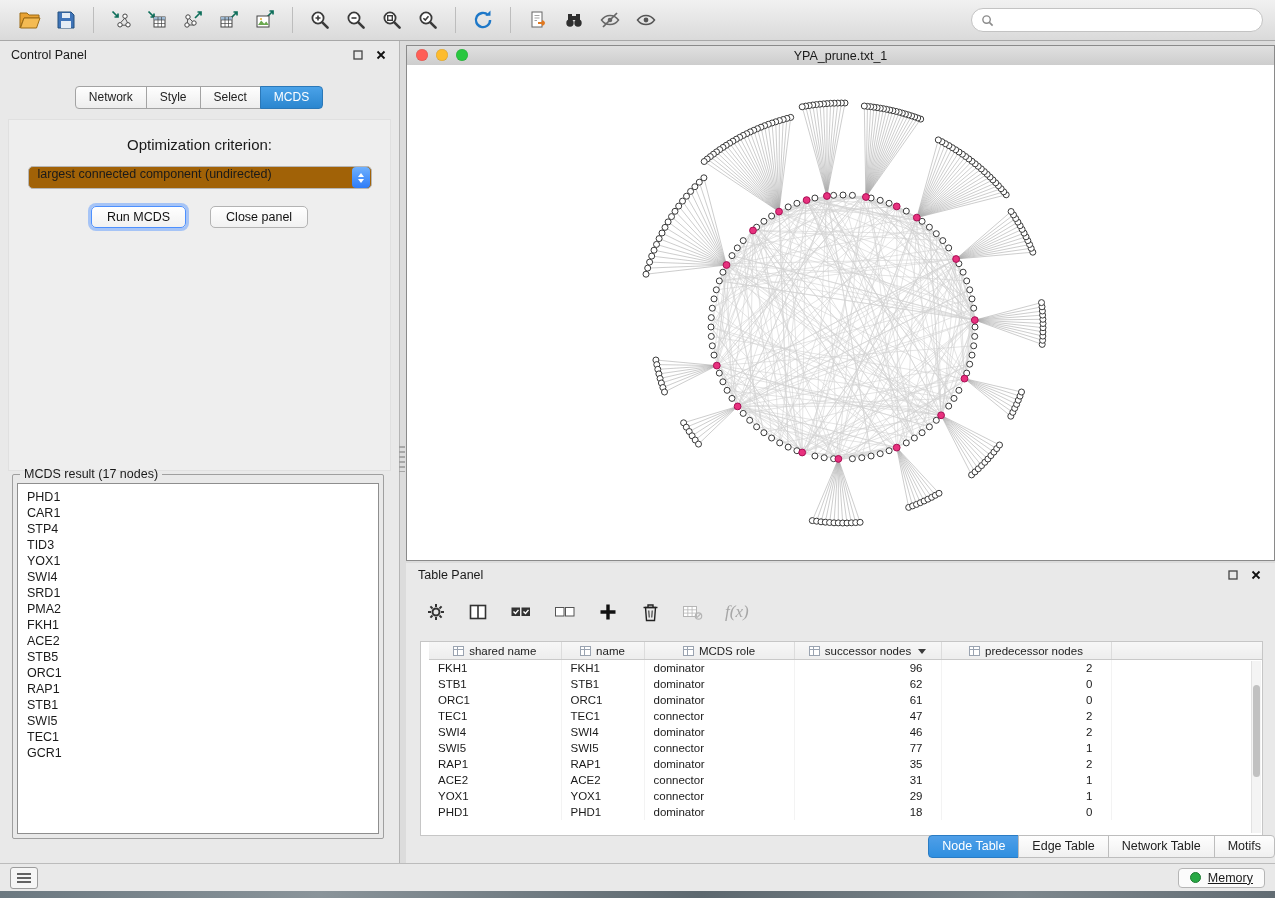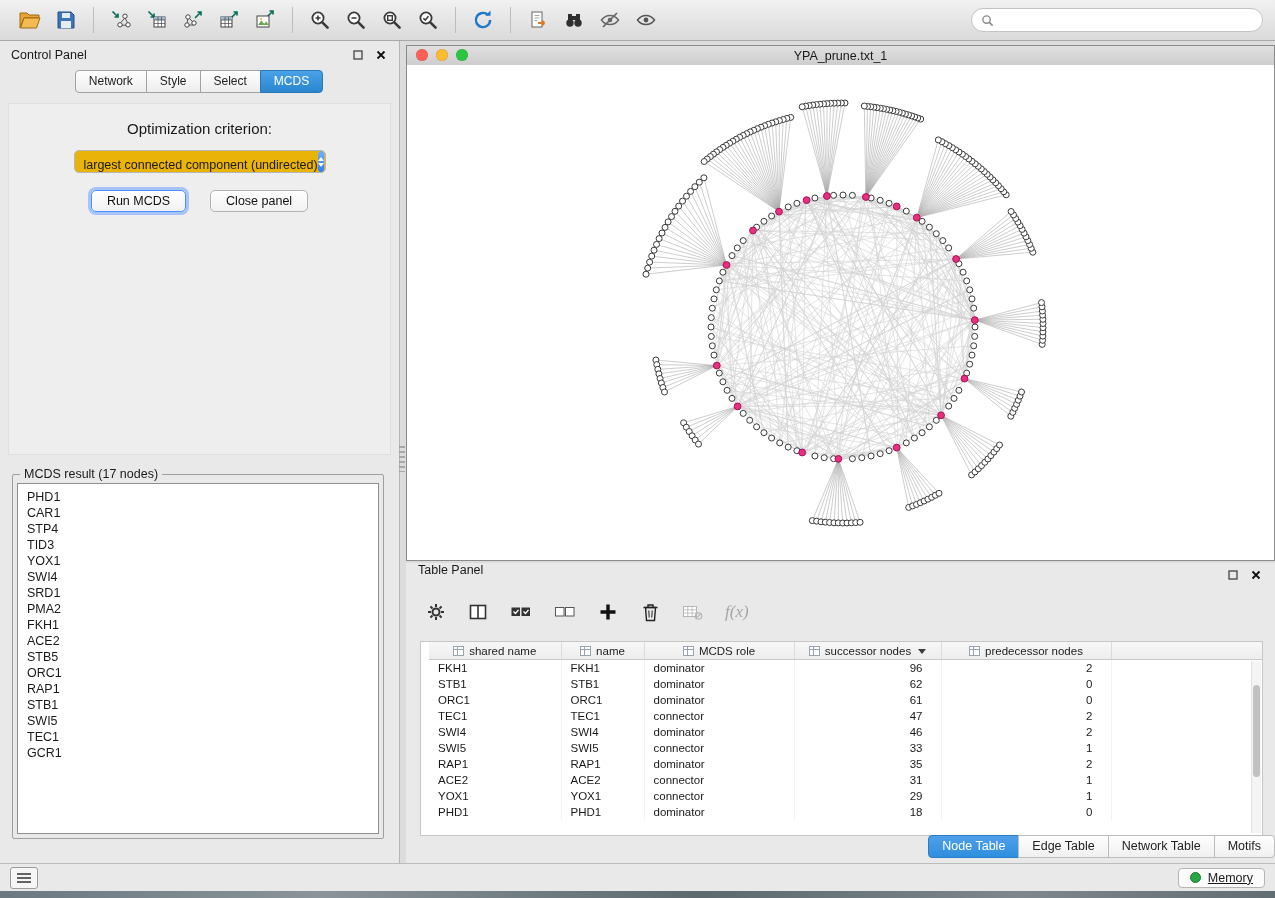--- a/index.html
+++ b/index.html
@@ -15,31 +15,31 @@
   .search-box{margin-left:auto;width:292px;height:24px;background:#fff;border:1px solid #c3c3c3;
               border-radius:13px;display:flex;align-items:center;padding:0 9px;box-sizing:border-box;}
   .search-box input{border:none;outline:none;flex:1;font-size:12px;background:transparent;
                     font-family:"Liberation Sans",sans-serif;margin-left:5px;}
   
   .control-panel{position:absolute;left:0;top:41px;width:400px;height:822px;background:#e9e9e9;
                  border-right:1px solid #b5b5b5;box-sizing:border-box;}
   .cp-header{height:28px;display:flex;align-items:center;padding:0 11px;font-size:12.5px;}
   .panel-icons{margin-left:auto;display:flex;gap:9px;align-items:center;}
   .pi{width:14px;height:14px;display:flex;align-items:center;justify-content:center;}
-  .cp-tabs{display:flex;justify-content:center;margin-top:1px;}
+  .cp-tabs{display:flex;justify-content:center;margin-top:17px;}
   .tab{height:21px;line-height:21px;padding:0 13px;font-size:12px;background:linear-gradient(#fefefe,#ededed);
        border:1px solid #a3a3a3;margin-left:-1px;color:#222;}
   .tab:first-child{border-radius:4px 0 0 4px;}
   .tab:last-child{border-radius:0 4px 4px 0;}
   .tab.active{background:linear-gradient(#4aa2e8,#2b86cf);color:#fff;border-color:#2b78b8;}
   .cp-inner{margin:10px 8px 0 8px;height:352px;background:#eeeeee;border:1px solid #e0e0e0;
             text-align:center;box-sizing:border-box;}
   .opt-label{margin-top:16px;font-size:15px;}
-  .mac-select{margin:13px auto 0 auto;width:252px;height:23px;background:#eab308;border:1px solid #b6b6b6;
-              border-radius:5px;display:flex;align-items:flex-end;box-sizing:border-box;overflow:hidden;}
+  .mac-select{margin:13px auto 0 auto;width:344px;height:23px;background:#a16207;border:1px solid #b6b6b6;
+              border-radius:5px;display:flex;align-items:flex-start;box-sizing:border-box;overflow:hidden;}
   .mac-select .val{flex:1;font-size:12.5px;text-align:left;padding-left:9px;white-space:nowrap;}
   .stepper{width:18px;height:21px;background:linear-gradient(#6fb0fd,#2e7cf8);border-radius:4px;margin-right:1px;
            display:flex;flex-direction:column;align-items:center;justify-content:center;gap:2px;}
   .tri-up{width:0;height:0;border-left:3.5px solid transparent;border-right:3.5px solid transparent;border-bottom:4.5px solid #fff;}
   .tri-dn{width:0;height:0;border-left:3.5px solid transparent;border-right:3.5px solid transparent;border-top:4.5px solid #fff;}
   .btn-row{margin-top:17px;display:flex;justify-content:center;gap:24px;}
   .mac-btn{background:linear-gradient(#ffffff,#f1f1f1);border:1px solid #b3b3b3;border-radius:5px;
            font-size:12.5px;padding:3px 15px;font-family:"Liberation Sans",sans-serif;color:#111;}
   .mac-btn.focused{border-color:#4d90fe;box-shadow:0 0 0 3px rgba(77,144,254,.45);}
   .mcds-fieldset{position:absolute;left:12px;right:15px;top:426px;bottom:24px;
@@ -53,21 +53,21 @@
   .net-titlebar{height:19px;background:linear-gradient(#e0e0e0,#cdcdcd);border-bottom:1px solid #4a4a4a;
                 display:flex;align-items:center;justify-content:center;font-size:12.5px;position:relative;}
   .lights{position:absolute;left:9px;top:3px;display:flex;gap:8px;}
   .light{width:12px;height:12px;border-radius:50%;box-shadow:inset 0 0 1px rgba(0,0,0,.35);}
   .net-canvas{position:absolute;left:0;top:19px;right:0;bottom:0;background:#fff;overflow:hidden;}
   
   .vsplit{position:absolute;left:399px;top:446px;width:6px;height:26px;
           background:repeating-linear-gradient(#9a9a9a 0 2px,transparent 2px 5px);opacity:.8;}
   
   .table-panel{position:absolute;left:406px;top:563px;width:869px;height:300px;background:#e9e9e9;box-sizing:border-box;}
-  .tp-header{height:24px;display:flex;padding:0 12px;font-size:12.5px;}
+  .tp-header{height:24px;display:flex;align-items:center;padding:0 12px;font-size:12.5px;}
   .tp-toolbar{height:50px;display:flex;align-items:center;gap:22px;padding-left:20px;}
   .tpbtn{display:flex;align-items:center;justify-content:center;}
   .fx{font-family:"Liberation Serif",serif;font-style:italic;font-size:17px;color:#a6a6a6;}
   .table-wrap{position:absolute;left:14px;right:12px;top:78px;height:193px;background:#fff;
               border:1px solid #c6c6c6;overflow:hidden;}
   table.node-table{border-collapse:collapse;width:100%;table-layout:fixed;font-size:11.5px;margin-left:8px;}
   table.node-table th{height:17px;background:linear-gradient(#f7f7f7,#ededed);border-bottom:1px solid #c9c9c9;
       border-right:1px solid #dcdcdc;font-weight:normal;color:#222;text-align:center;padding:0;white-space:nowrap;overflow:hidden;}
   table.node-table td{height:16px;padding:0 0 0 9px;border-right:1px solid #f3f3f3;white-space:nowrap;overflow:hidden;}
   table.node-table td.num{text-align:right;padding:0 18px 0 0;}
@@ -1208,21 +1208,21 @@
               <td>SWI4</td>
               <td>SWI4</td>
               <td>dominator</td>
               <td class="num">46</td>
               <td class="num">2</td>
             </tr>
             <tr>
               <td>SWI5</td>
               <td>SWI5</td>
               <td>connector</td>
-              <td class="num">33</td>
+              <td class="num">77</td>
               <td class="num">1</td>
             </tr>
             <tr>
               <td>RAP1</td>
               <td>RAP1</td>
               <td>dominator</td>
               <td class="num">35</td>
               <td class="num">2</td>
             </tr>
             <tr>

